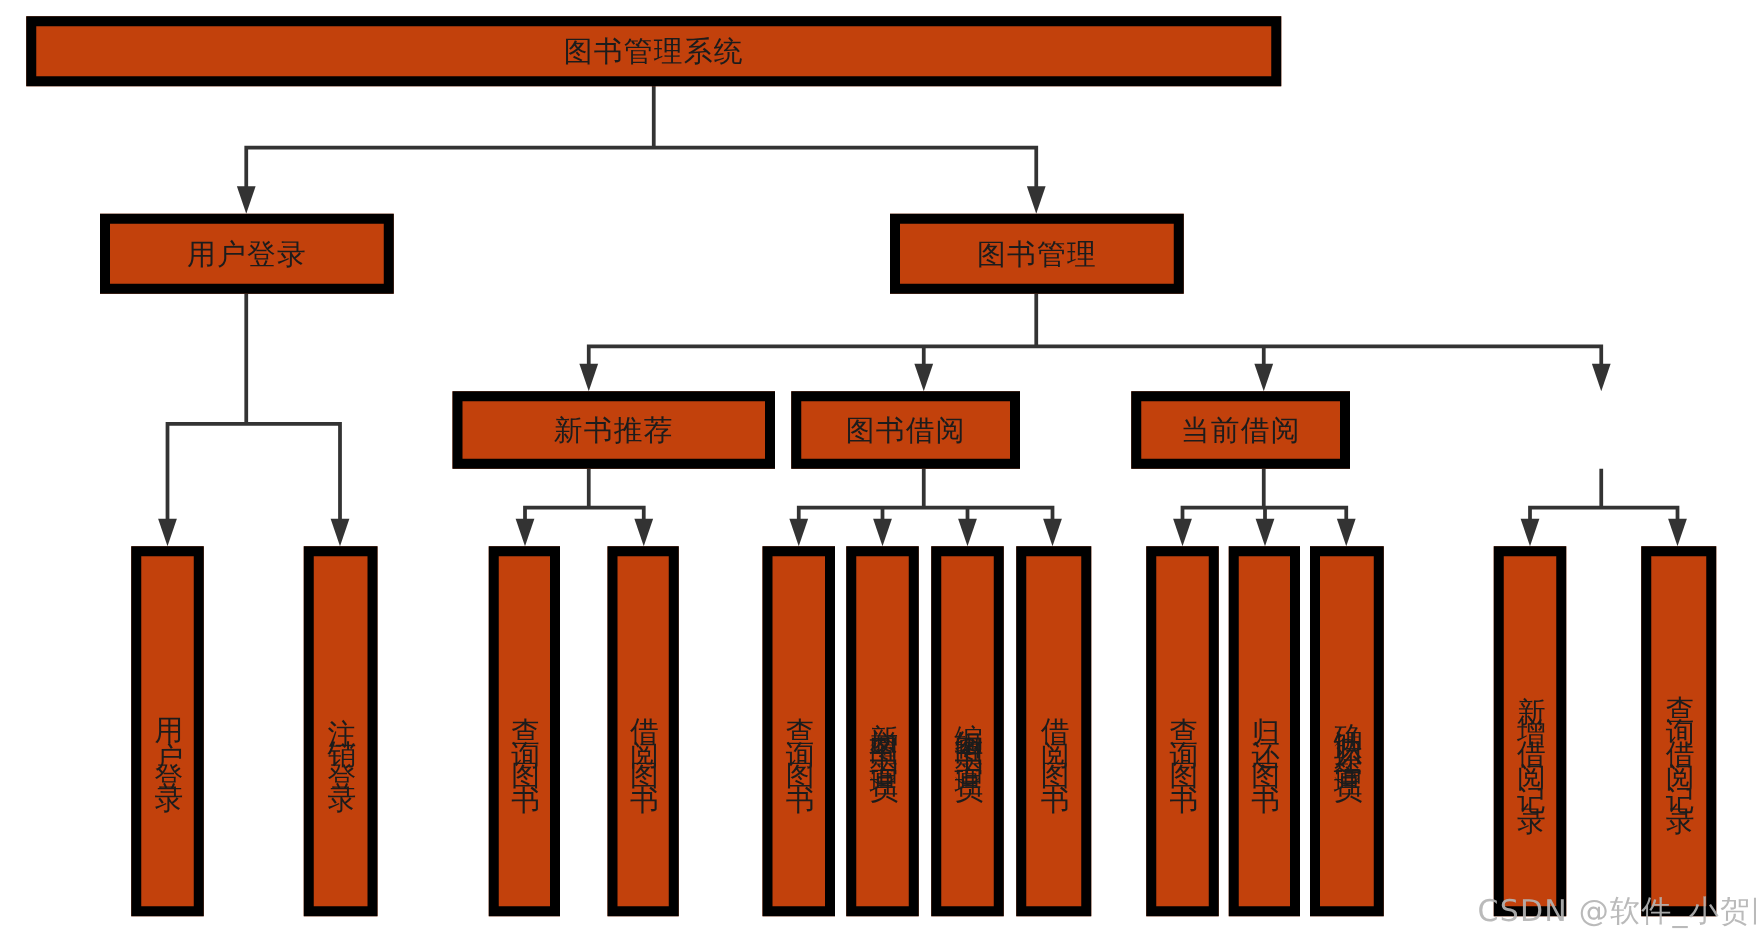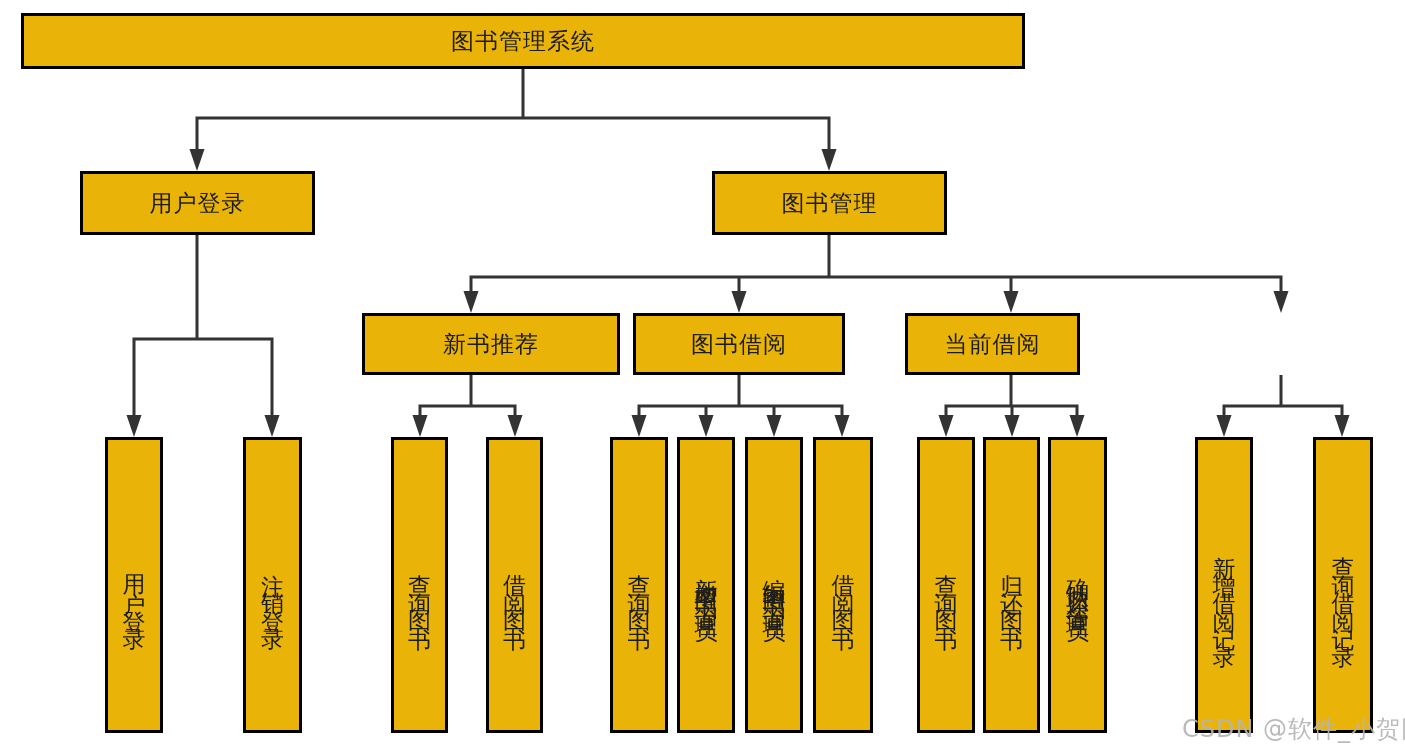--- a/index.html
+++ b/index.html
@@ -4,22 +4,22 @@
 <style>
   html,body{margin:0;padding:0;}
   body{
     width:1405px;height:747px;position:relative;background:#ffffff;
     font-family:"DejaVu Sans","Liberation Sans",sans-serif;
     color:#1c1c1c;overflow:hidden;
   }
   .stage{position:absolute;left:0;top:0;width:1405px;height:747px;}
   svg.connectors{position:absolute;left:0;top:0;pointer-events:none;}
   .node{
-    position:absolute;box-sizing:border-box;background:#eab308;
-    border:3px solid #000000;display:flex;align-items:center;justify-content:center;
+    position:absolute;box-sizing:border-box;background:#c2410c;
+    border:8px solid #000000;display:flex;align-items:center;justify-content:center;
     font-size:23px;letter-spacing:1px;white-space:nowrap;
   }
   .leaf .vtext{
     writing-mode:vertical-rl;text-orientation:mixed;
     letter-spacing:18px;font-size:23px;line-height:1;
     padding-top:14px; 
   }
   .leaf .vtext.tight{letter-spacing:6px;font-size:23px;padding-top:4px;}
   .watermark{
     position:absolute;left:1182px;top:713px;font-size:24px;letter-spacing:1px;
@@ -73,21 +73,21 @@
       <polygon points="1334.5,415 1349.5,415 1342,437"></polygon>
     </g>
   </svg>
 
   <div class="node" style="left:21px;top:13px;width:1004px;height:56px;">图书管理系统</div>
 
   <div class="node" style="left:80px;top:171px;width:235px;height:64px;">用户登录</div>
   <div class="node" style="left:712px;top:171px;width:235px;height:64px;">图书管理</div>
 
   <div class="node" style="left:362px;top:313px;width:258px;height:62px;">新书推荐</div>
-  <div class="node" style="left:633px;top:313px;width:212px;height:62px;">图书借阅</div>
+  <div class="node" style="left:633px;top:313px;width:183px;height:62px;">图书借阅</div>
   <div class="node" style="left:905px;top:313px;width:175px;height:62px;">当前借阅</div>
 
   <div class="node leaf" style="left:105px;top:437px;width:58px;height:296px;">
     <span class="vtext">用户登录</span>
   </div>
   <div class="node leaf" style="left:243px;top:437px;width:59px;height:296px;">
     <span class="vtext">注销登录</span>
   </div>
 
   <div class="node leaf" style="left:391px;top:437px;width:57px;height:296px;">

